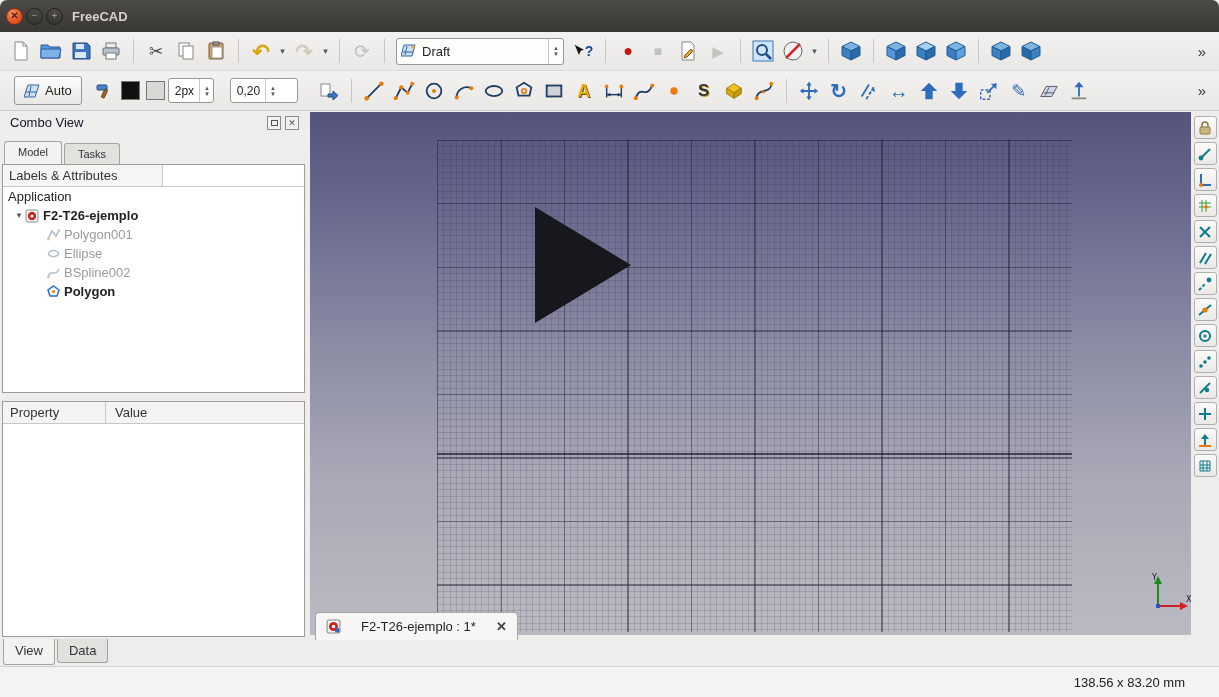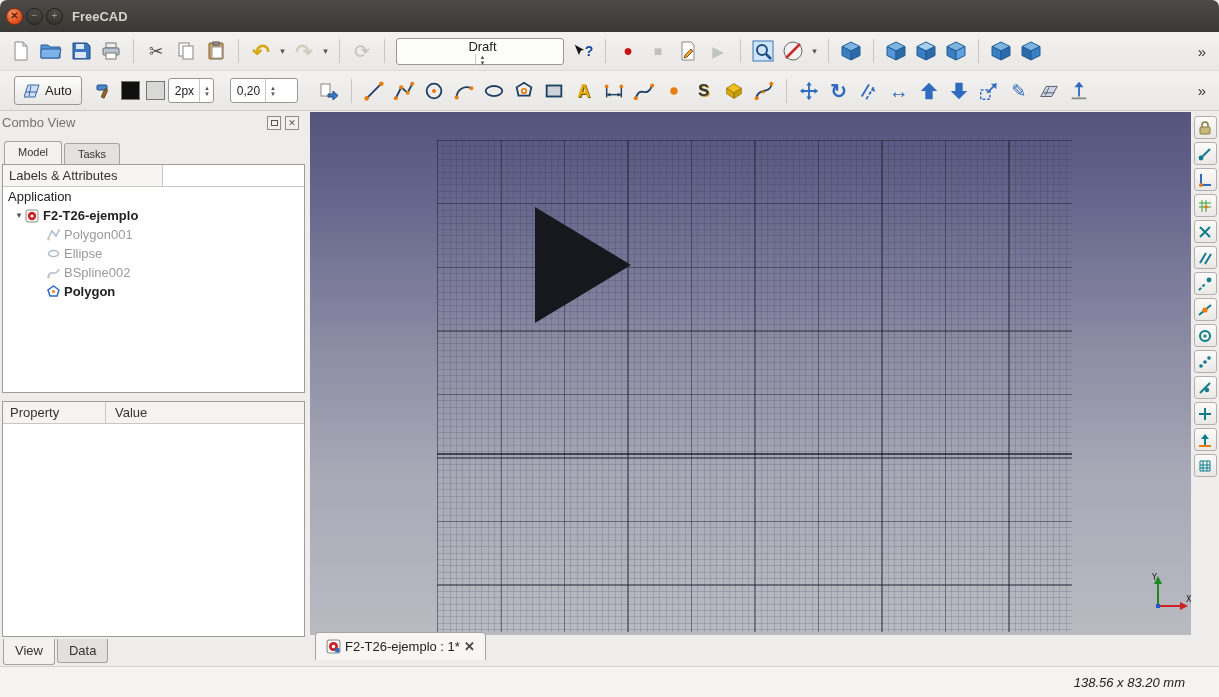--- a/index.html
+++ b/index.html
@@ -22,34 +22,34 @@
   .toolbar{position:absolute;left:0;width:1219px;display:flex;align-items:center;
     background:linear-gradient(#f3f2f0,#eae8e5);}
   .tb1{top:32px;height:39px;padding-left:6px;border-bottom:1px solid #dcdad6;}
   .tb2{top:71px;height:40px;padding-left:14px;border-bottom:1px solid #cfcdc9;}
   .tbb{min-width:30px;height:30px;display:flex;align-items:center;justify-content:center;flex:0 0 auto;}
   .tbb.narrow{min-width:13px;}
   .sep{width:1px;height:24px;background:#c9c7c3;margin:0 7px;flex:0 0 auto;}
   .g{line-height:1;display:inline-block;}
   .dim{opacity:.45;filter:grayscale(60%);}
   .combo{display:flex;align-items:center;height:27px;width:168px;background:#fdfdfc;
-    border:1px solid #9a9894;border-radius:3px;padding:0 4px;margin:0 4px;flex-direction:column;}
+    border:1px solid #9a9894;border-radius:3px;padding:0 4px;margin:0 4px;}
   .combo .lbl{flex:1;padding-left:5px;}
   .spincol{display:flex;flex-direction:column;align-items:center;justify-content:center;
     font-size:6px;color:#555;line-height:1.2;border-left:1px solid #c9c7c3;padding-left:4px;height:100%;}
   .btnlike{display:flex;align-items:center;gap:5px;height:29px;border:1px solid #9a9894;
     border-radius:3px;background:linear-gradient(#fdfdfd,#e9e7e4);padding:0 9px;margin-right:6px;}
   .spinbox{display:flex;align-items:center;height:25px;background:#fff;border:1px solid #9a9894;
     border-radius:3px;padding-left:6px;margin-right:16px;}
   .spinbox .val{padding-right:5px;font-size:12px;}
   .swatch{width:19px;height:19px;border:1px solid #77756f;margin:0 3px;flex:0 0 auto;}
 
   
   .leftpanel{position:absolute;left:0;top:111px;width:307px;height:555px;}
-  .combo-head{position:absolute;left:2px;top:4px;font-size:13px;color:#737373;}
+  .combo-head{position:absolute;left:10px;top:4px;font-size:13px;color:#0f172a;}
   .panelbtn{position:absolute;top:5px;width:14px;height:14px;border:1px solid #8f8d89;
     background:#f2f1ef;display:flex;align-items:center;justify-content:center;
     font-size:9px;color:#555;line-height:1;}
   .tabsrow{position:absolute;left:4px;top:27px;display:flex;align-items:flex-end;height:26px;}
   .tab{padding:4px 13px;border:1px solid #a5a39f;border-bottom:none;border-radius:3px 3px 0 0;
     background:#e3e1dd;color:#333;margin-right:2px;font-size:11px;}
   .tab.active{background:#f3f2f0;padding-bottom:6px;}
   .treebox{position:absolute;left:2px;top:53px;width:303px;height:229px;background:#fff;
     border:1px solid #9e9c98;overflow:hidden;}
   .lahead{height:22px;border-bottom:1px solid #c9c7c3;display:flex;}
@@ -87,27 +87,27 @@
   .axiswidget{position:absolute;left:838px;top:458px;}
   .axiswidget text{font-size:8px;fill:#15151d;font-family:"DejaVu Sans",sans-serif;}
 
   
   .snapbar{position:absolute;left:1192px;top:116px;width:26px;display:flex;
     flex-direction:column;align-items:center;}
   .snapb{width:23px;height:23px;border:1px solid #b2b0ac;border-radius:3px;margin-bottom:3px;
     background:linear-gradient(#fbfbfa,#ebe9e6);display:flex;align-items:center;justify-content:center;}
 
   
-  .doctab{position:absolute;left:315px;top:632px;height:28px;display:flex;align-items:center;
-    gap:4px;background:#f7f6f4;border:1px solid #a7a5a1;border-bottom:none;
+  .doctab{position:absolute;left:315px;top:612px;height:28px;display:flex;align-items:center;
+    gap:20px;background:#f7f6f4;border:1px solid #a7a5a1;border-bottom:none;
     border-radius:4px 4px 0 0;padding:0 10px;font-size:13px;color:#222;}
   .doctab .x{font-weight:bold;color:#444;font-size:13px;}
   .statusbar{position:absolute;left:0;top:666px;width:1219px;height:31px;background:#f4f3f1;
     border-top:1px solid #d4d2ce;display:flex;align-items:center;justify-content:flex-end;
-    padding-right:34px;font-size:13px;color:#222;font-style:italic;}
+    padding-right:34px;font-size:13px;color:#222;}
 </style>
 </head>
 <body>
 
 <div id="app">
 
   <div class="titlebar">
     <span class="wbtn close">
         <span class="g">✕</span>
       </span>

